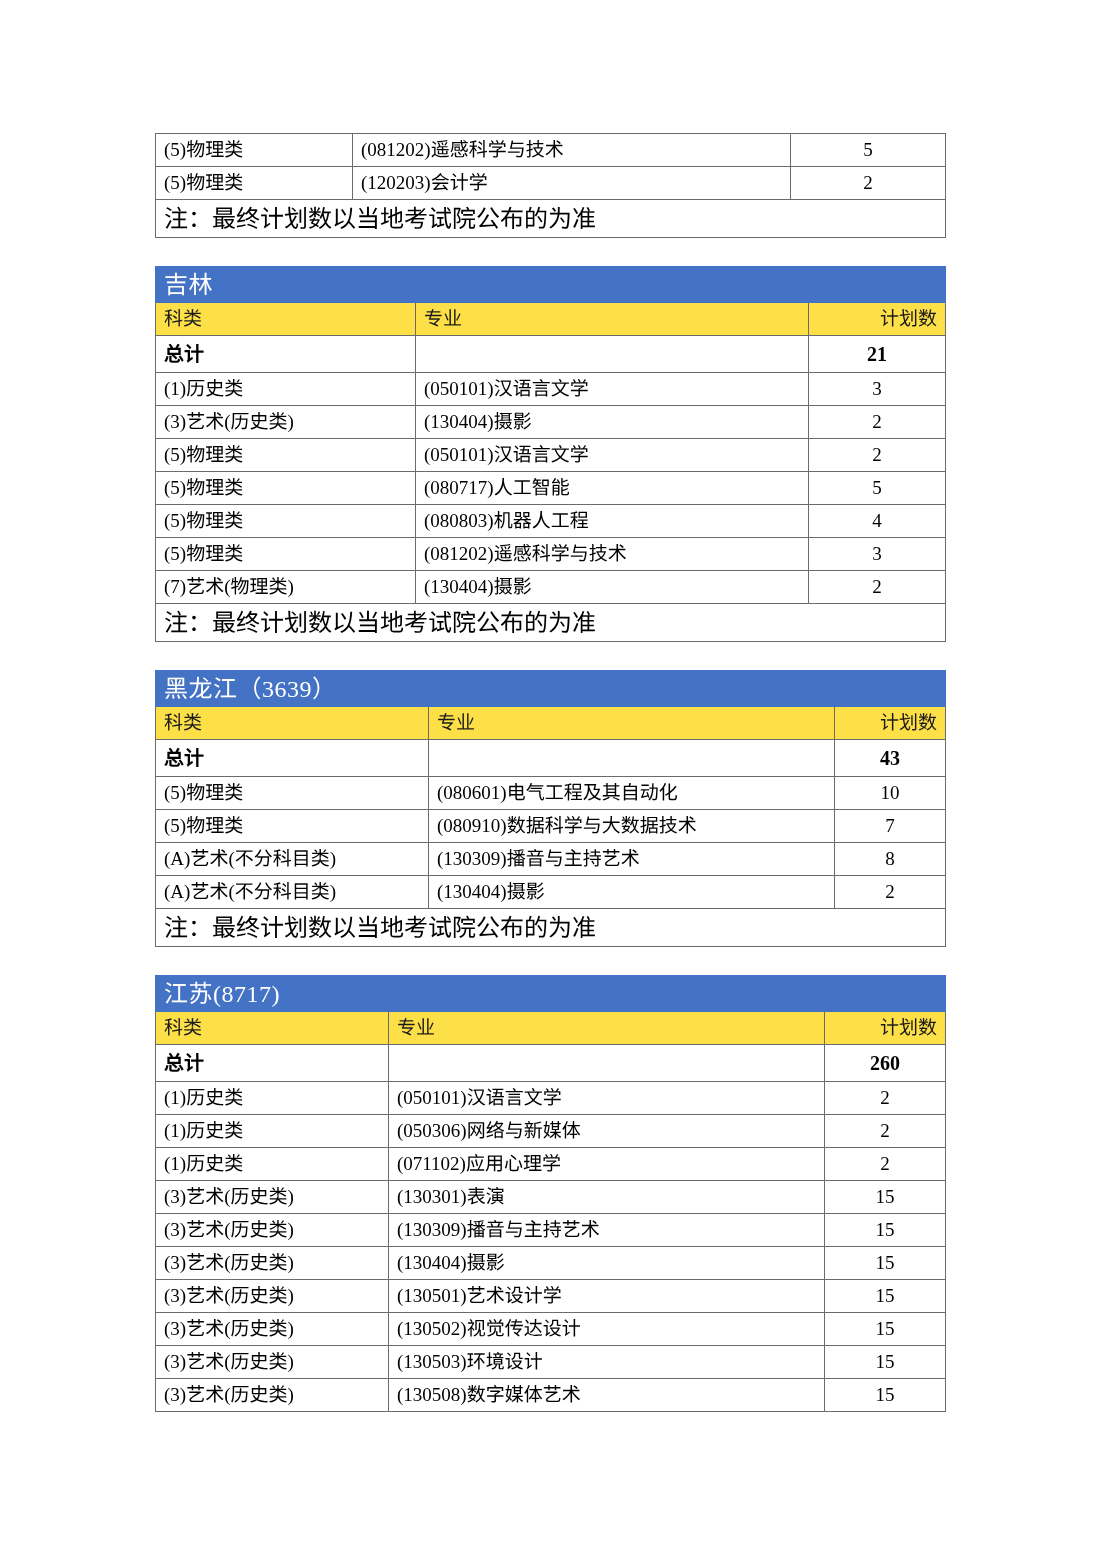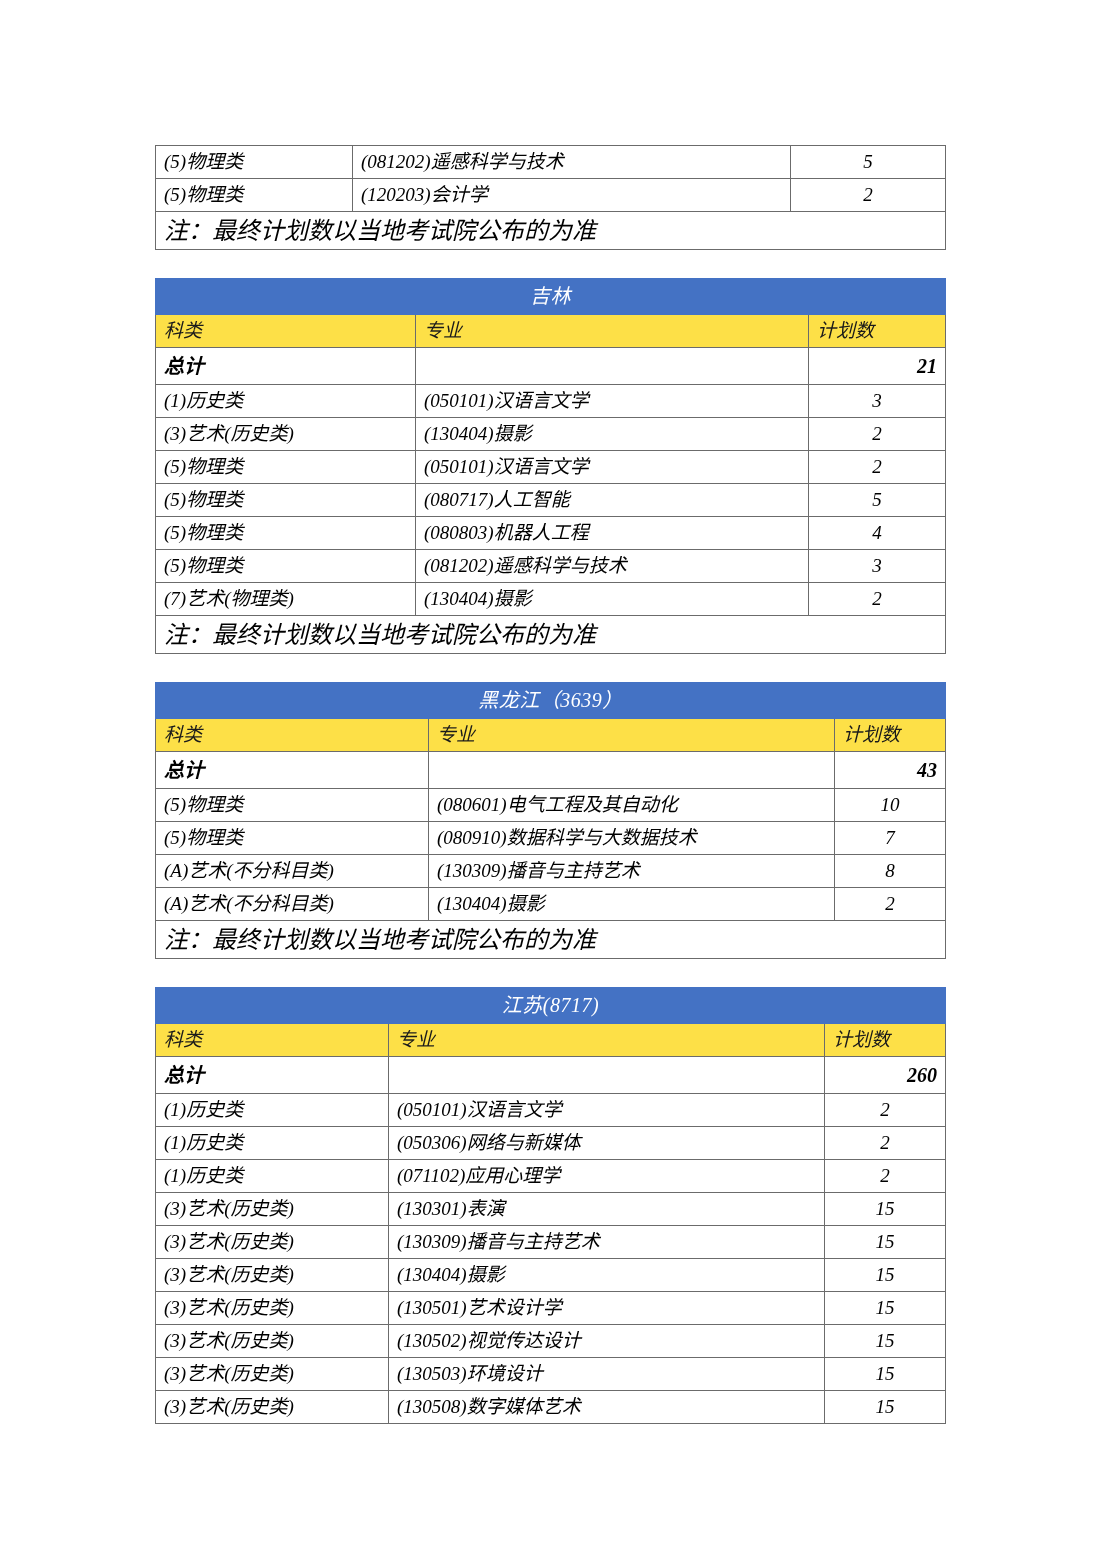--- a/index.html
+++ b/index.html
@@ -13,23 +13,22 @@
     height: 1559px;
     font-family: "Liberation Serif", "DejaVu Serif", serif;
     color: #000000;
     overflow: hidden;
     position: relative;
   }
 
   .page {
     position: absolute;
     left: 155px;
-    top: 145px;
+    top: 133px;
     width: 790px;
-    font-style: italic;
   }
 
   table.plan {
     border-collapse: collapse;
     width: 790px;
     table-layout: fixed;
     border: 1px solid #000000;
   }
   .spacer-28 { height: 28px; }
 
@@ -42,46 +41,46 @@
     vertical-align: middle;
     font-weight: normal;
     text-align: left;
     box-sizing: border-box;
   }
 
   
   tr.title-row td {
     background: #4472C4;
     color: #ffffff;
-    text-align: center;
-    font-size: 20px;
+    text-align: left;
+    font-size: 24px;
     height: 36px;
     border: 1px solid #4472C4;
     letter-spacing: 0.5px;
   }
 
   
   tr.colhead-row td {
     background: #fde047;
     color: #1a1a1a;
     height: 33px;
     font-size: 19px;
   }
   tr.colhead-row td.num {
-    text-align: left;
+    text-align: right;
   }
 
   
   tr.total-row td {
     height: 37px;
     font-weight: bold;
     font-size: 20px;
   }
   tr.total-row td.num {
-    text-align: right;
+    text-align: center;
   }
 
   
   tr.data-row td {
     height: 33px;
   }
   tr.data-row td.num {
     text-align: center;
   }
 

